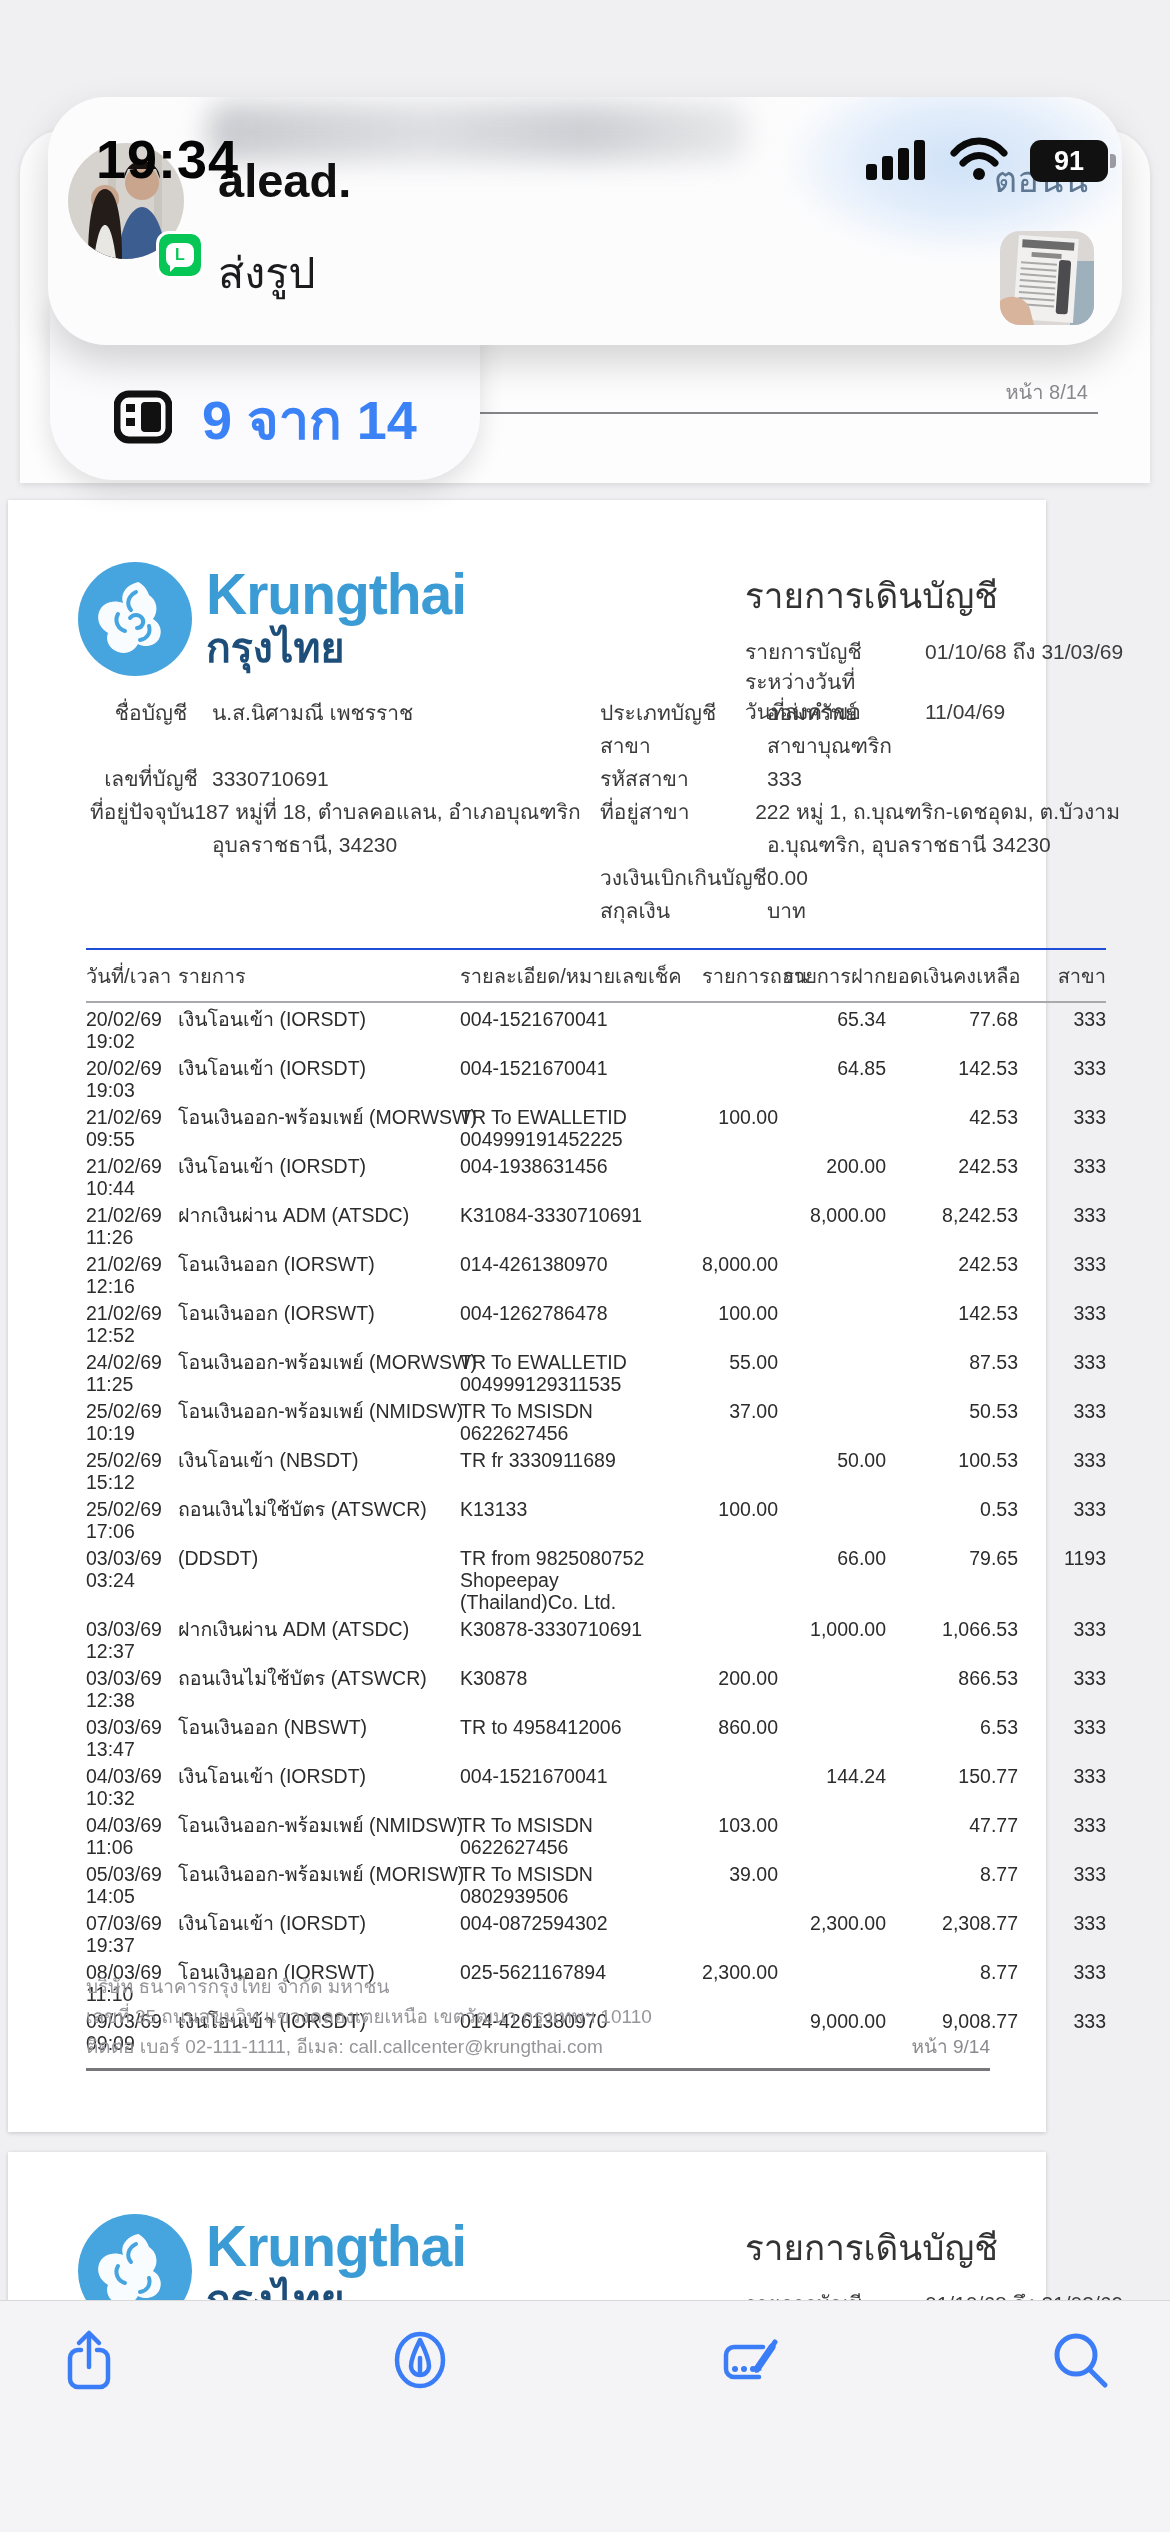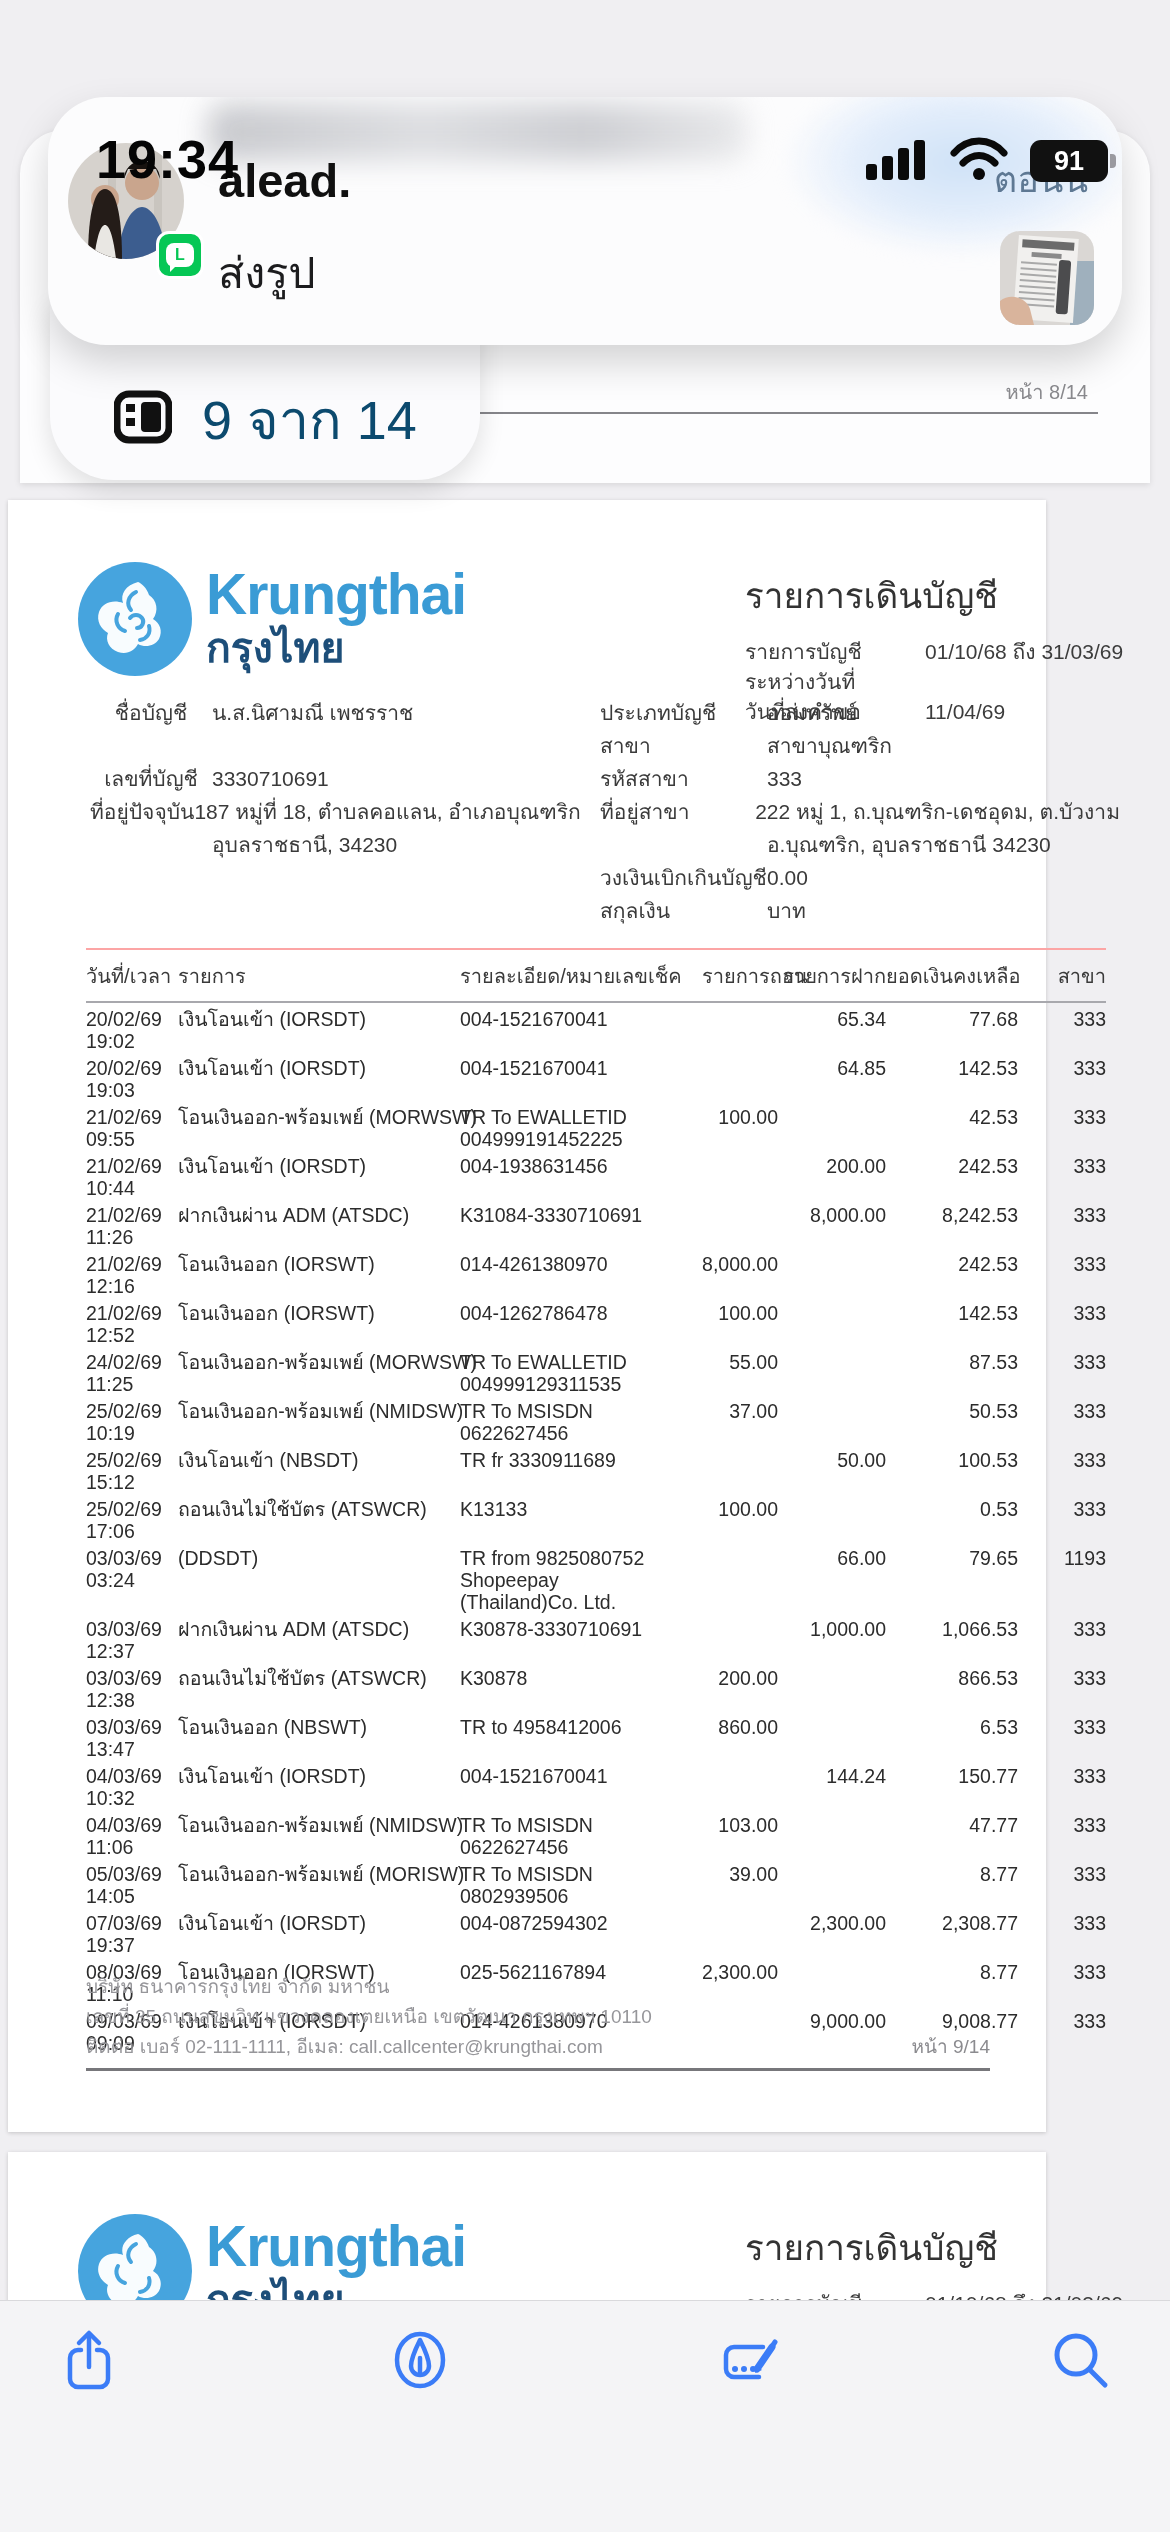--- a/index.html
+++ b/index.html
@@ -18,21 +18,21 @@
   .battery span{color:#fff;font-size:27px;font-weight:700;}
   .battery .nub{position:absolute;right:-8px;top:14px;width:6px;height:14px;background:#9a9aa0;border-radius:0 4px 4px 0;}
   
   .page8{position:absolute;left:20px;top:130px;width:1130px;height:353px;background:#fdfdfe;
     border-radius:44px 44px 0 0;box-shadow:0 2px 6px rgba(0,0,0,.10);z-index:2;}
   .page8 .pg-line{position:absolute;left:66px;right:52px;top:282px;height:2px;background:#85858a;}
   .page8 .pg-label{position:absolute;right:62px;top:246px;font-size:20px;color:#8a8a8e;}
   .page-chip{position:absolute;left:50px;top:300px;width:430px;height:180px;background:#fbfbfd;
     border-radius:0 0 64px 64px;box-shadow:0 10px 26px rgba(0,0,0,.12);z-index:3;
     display:flex;align-items:flex-end;padding:0 0 30px 64px;gap:30px;}
-  .page-chip .chip-text{font-size:54px;font-weight:400;color:#0c4a6e;line-height:60px;}
+  .page-chip .chip-text{font-size:54px;font-weight:700;color:#3b82f6;line-height:60px;}
   
   .notif{position:absolute;left:48px;top:97px;width:1074px;height:248px;background:#fcfcfd;
     border-radius:58px;box-shadow:0 18px 38px rgba(0,0,0,.17);z-index:10;overflow:hidden;}
   .notif .blur1{position:absolute;left:160px;top:6px;width:540px;height:58px;border-radius:20px;
     background:linear-gradient(90deg,#9d9fa6,#c4c6cb 40%,#a8aab1 70%,#d9dadd);filter:blur(14px);opacity:.55;}
   .notif .blur2{position:absolute;right:-20px;top:-30px;width:360px;height:190px;
     background:radial-gradient(closest-side,#cfe2f7,#e4eefb 60%,rgba(255,255,255,0));filter:blur(8px);}
   .notif .avatar{position:absolute;left:20px;top:46px;width:116px;height:116px;border-radius:50%;overflow:hidden;}
   .notif .badge{position:absolute;left:108px;top:134px;width:48px;height:48px;border-radius:13px;
     background:#06C755;border:3px solid #fff;display:flex;align-items:center;justify-content:center;}
@@ -62,21 +62,21 @@
   .acct{position:absolute;top:196px;left:0;width:100%;font-size:21px;color:#3a3a3a;}
   .acct-col{position:absolute;top:0;}
   .acct-col.left{left:82px;width:470px;text-align:center;}
   .acct-col.right{left:592px;width:520px;}
   .acct-row{display:flex;height:33px;line-height:33px;white-space:nowrap;}
   .acct-col.left .acct-row .lbl{width:122px;}
   .acct-col.right .acct-row .lbl{width:167px;}
   
   .tbl{position:absolute;left:78px;top:448px;width:1020px;font-size:19.5px;color:#2c2c2c;}
   .thead{display:grid;grid-template-columns:92px 282px 242px 76px 108px 132px 88px;
-    border-top:2px solid #fca5a5;border-bottom:2px solid #a8a8ad;height:55px;align-items:center;
+    border-top:2px solid #1d4ed8;border-bottom:2px solid #a8a8ad;height:55px;align-items:center;
     font-size:20px;color:#3a3a3a;}
   .trow{display:grid;grid-template-columns:92px 282px 242px 76px 108px 132px 88px;
     min-height:44px;padding-top:5px;line-height:22px;align-items:start;}
   .tc{white-space:nowrap;}
   .tc.r{text-align:right;}
   .tc .sub{color:#2c2c2c;}
   .tc.detail{white-space:normal;}
   
   .doc-footer{position:absolute;left:78px;right:56px;top:1472px;font-size:19px;color:#96969a;line-height:30px;}
   .doc-footer .pg{position:absolute;right:0;top:60px;color:#8b8b8f;}

